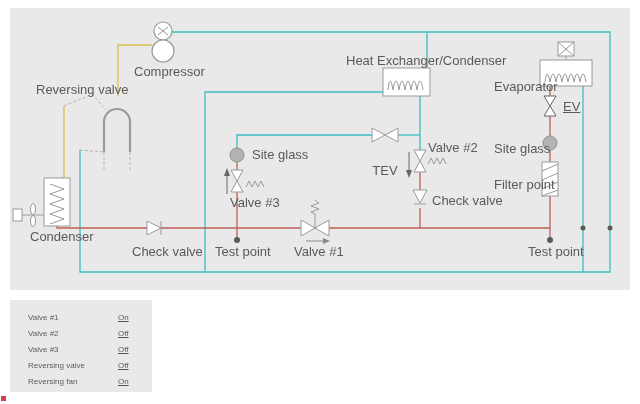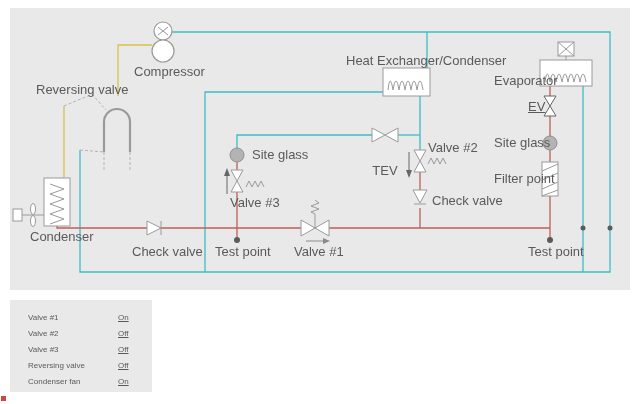--- a/index.html
+++ b/index.html
@@ -4,21 +4,21 @@
 <style>
   html,body{margin:0;padding:0;background:#ffffff;}
   .canvas{position:relative;width:640px;height:404px;background:#ffffff;
           font-family:"Liberation Sans",sans-serif;overflow:hidden;}
   .panel{position:absolute;background:#e9e9e9;}
   .panel.diagram{left:10px;top:8px;width:620px;height:282px;}
   .panel.legend{left:10px;top:300px;width:142px;height:92px;padding-top:10px;box-sizing:border-box;}
   .overlay{position:absolute;left:0;top:0;width:640px;height:404px;}
   .lbl{position:absolute;font-size:13px;line-height:9px;color:#5a5a5a;white-space:nowrap;}
   .lbl.c{text-align:center;}
-  .lbl.r{text-align:right;}
+  .lbl.r{text-align:right;margin-top:6px;}
   .legend-row{position:relative;height:16px;font-size:8px;color:#5a5a5a;}
   .legend-label{position:absolute;left:18px;top:3px;}
   .legend-value{position:absolute;left:108px;top:3px;text-decoration:underline;}
   .stray{position:absolute;left:1px;top:396px;width:5px;height:5px;background:#cf4540;}
 </style>
 </head>
 <body>
 
 <div class="canvas">
 
@@ -180,21 +180,21 @@
   <div class="lbl c" style="left:132px;top:247px;width:50px;">Check valve</div>
   <div class="lbl c" style="left:215px;top:247px;width:44px;">Test point</div>
   <div class="lbl c" style="left:294px;top:247px;width:44px;">Valve #1</div>
   <div class="lbl c" style="left:230px;top:198px;width:40px;">Valve #3</div>
   <div class="lbl" style="left:252px;top:150px;width:44px;">Site glass</div>
   <div class="lbl c" style="left:370px;top:119px;width:30px;margin-top:47px;">TEV</div>
   <div class="lbl c" style="left:346px;top:56px;width:120px;">Heat Exchanger/Condenser</div>
   <div class="lbl" style="left:428px;top:143px;width:44px;">Valve #2</div>
   <div class="lbl" style="left:432px;top:196px;width:50px;">Check valve</div>
   <div class="lbl r" style="left:494px;top:76px;width:42px;">Evaporator</div>
-  <div class="lbl" style="left:528px;top:102px;width:16px;text-decoration:underline;">EV</div>
+  <div class="lbl" style="left:563px;top:102px;width:16px;text-decoration:underline;">EV</div>
   <div class="lbl r" style="left:494px;top:138px;width:44px;">Site glass</div>
   <div class="lbl r" style="left:494px;top:174px;width:42px;">Filter point</div>
   <div class="lbl c" style="left:528px;top:247px;width:44px;">Test point</div>
 
   <div class="panel legend">
     <div class="legend-row">
       <span class="legend-label">Valve #1</span>
       <span class="legend-value">On</span>
     </div>
     <div class="legend-row">
@@ -203,19 +203,19 @@
     </div>
     <div class="legend-row">
       <span class="legend-label">Valve #3</span>
       <span class="legend-value">Off</span>
     </div>
     <div class="legend-row">
       <span class="legend-label">Reversing valve</span>
       <span class="legend-value">Off</span>
     </div>
     <div class="legend-row">
-      <span class="legend-label">Condenser fan</span>
+      <span class="legend-label">Reversing fan</span>
       <span class="legend-value">On</span>
     </div>
   </div>
 
   <div class="stray"></div>
 </div>
 
 </body></html>

